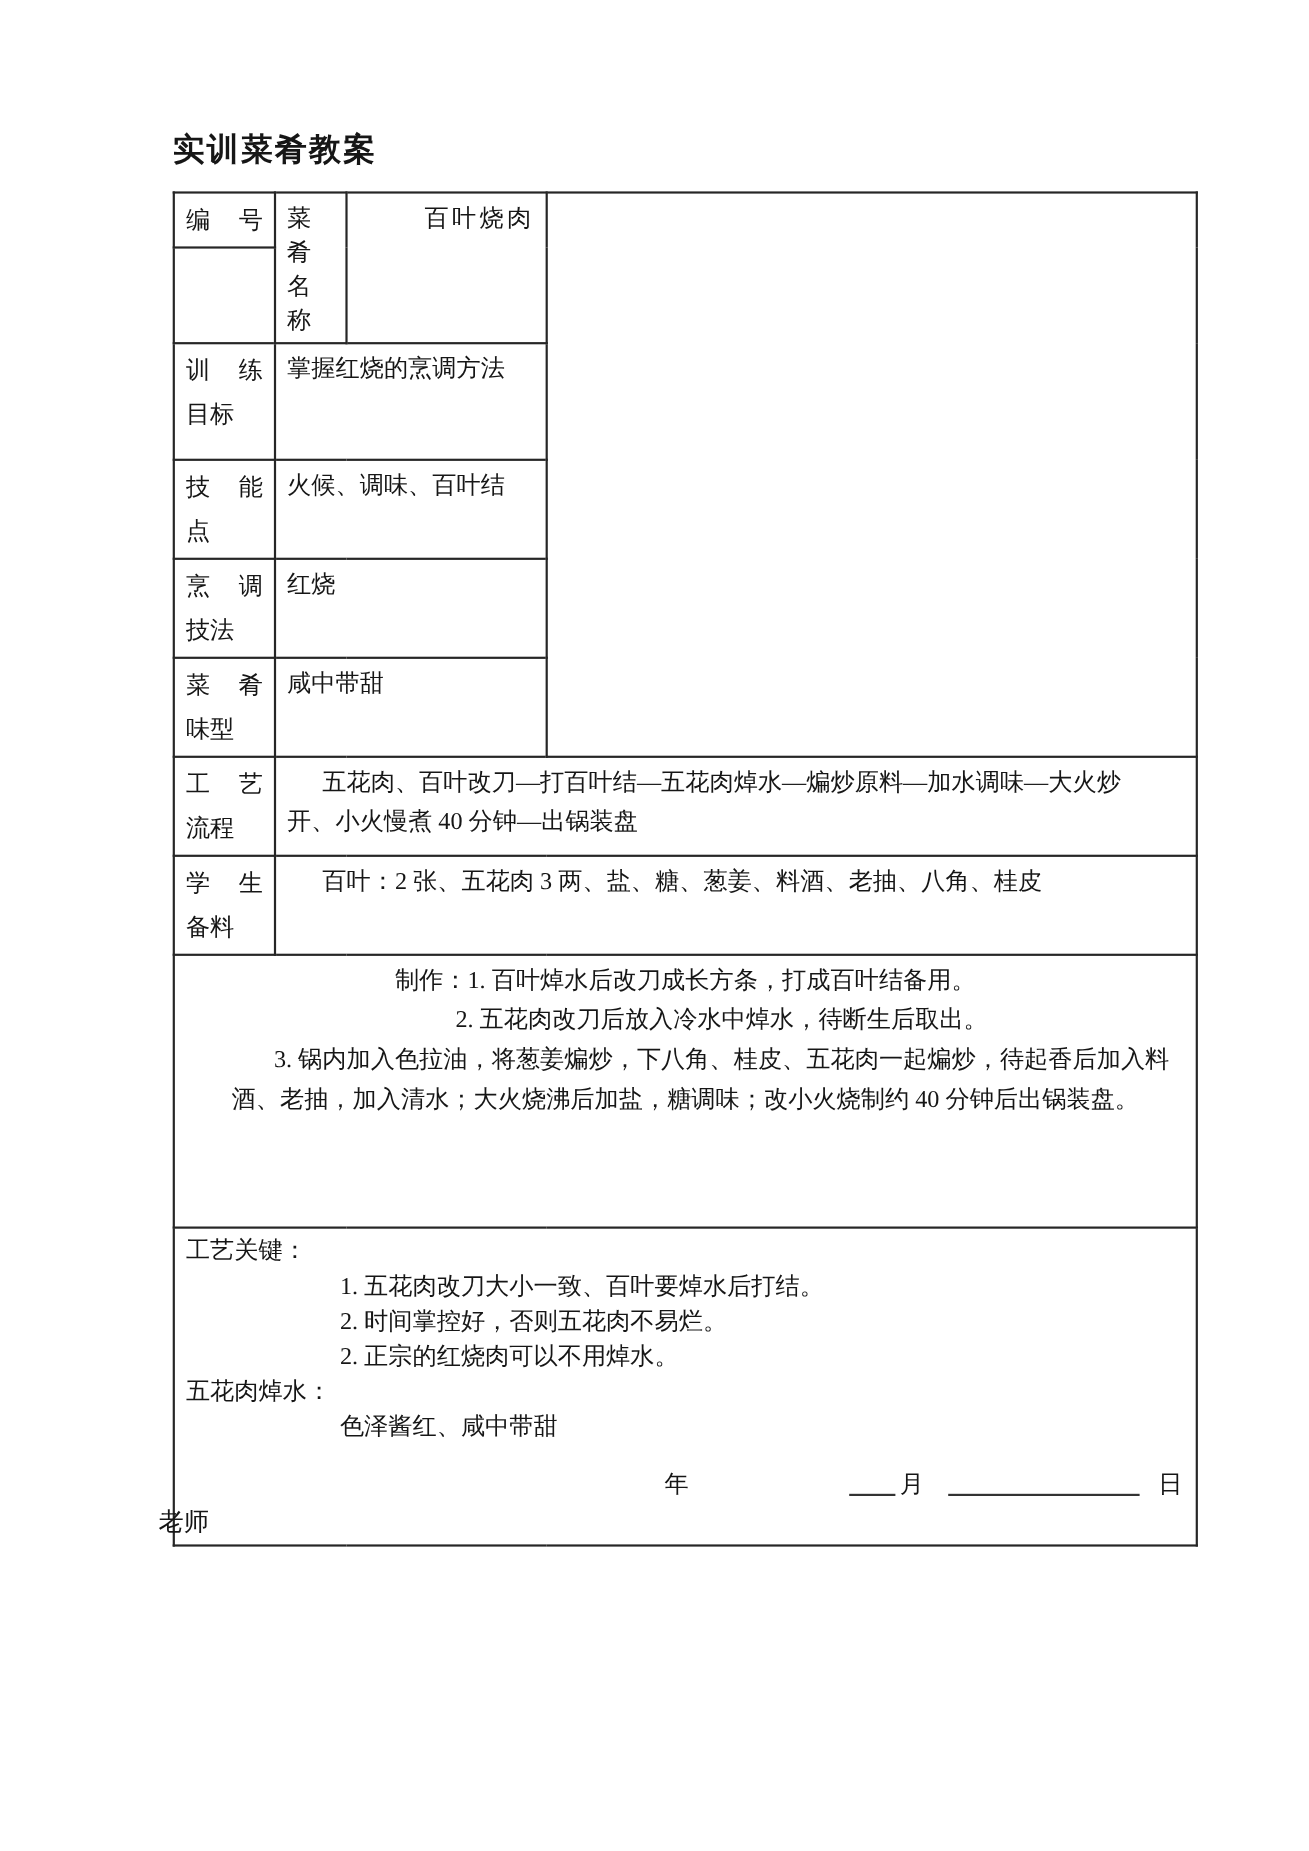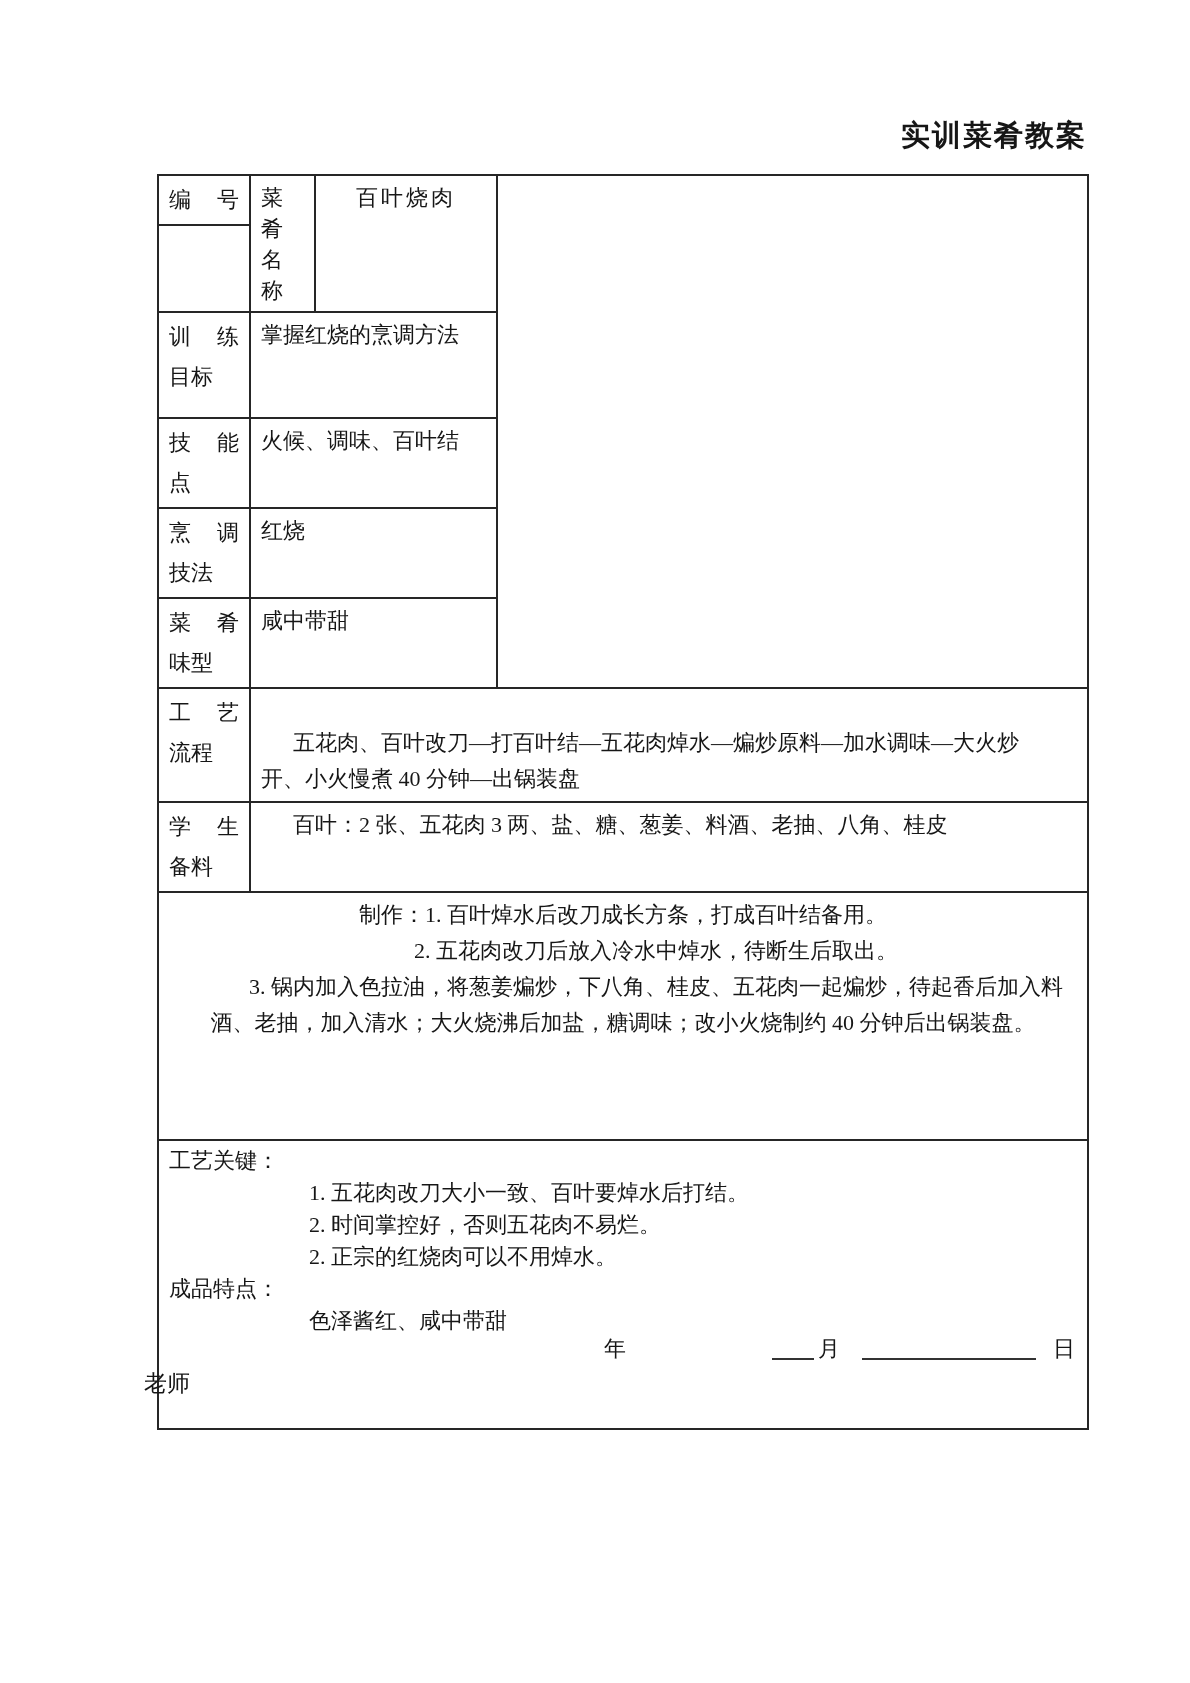--- a/index.html
+++ b/index.html
@@ -3,41 +3,41 @@
 <meta charset="utf-8">
 <style>
   html,body{margin:0;padding:0;background:#ffffff;}
   .page{
     position:relative;width:1190px;height:1683px;background:#ffffff;
     font-family:"Liberation Serif","DejaVu Serif",serif;color:#161616;
     overflow:hidden;
   }
   .doc-title{
     position:absolute;left:157px;top:116px;width:930px;
-    text-align:right;font-size:29px;font-weight:bold;letter-spacing:2px;
+    text-align:left;font-size:29px;font-weight:bold;letter-spacing:2px;
   }
   table.plan{
     position:absolute;left:157px;top:174px;width:930px;
     border-collapse:collapse;table-layout:fixed;
   }
   table.plan td{
     border:2px solid #262626;vertical-align:top;
     padding:4px 10px;font-size:22px;line-height:36px;color:#161616;
     overflow:hidden;
   }
   td.lblcell{padding:3px 10px 0 10px;}
   .spread{text-align:justify;text-align-last:justify;line-height:40px;}
   .lbl2{line-height:40px;}
   .vertname{width:24px;word-break:break-all;line-height:31px;padding-top:2px;}
   td.dishname{
-    text-align:center;padding-top:36px;
+    text-align:right;padding-top:36px;
     font-family:"Liberation Sans","DejaVu Sans",sans-serif;
     font-size:16px;letter-spacing:3px;color:#2a2a2a;line-height:20px;margin-top:28px;
   }
-  td.flowcell .flowtext{white-space:pre-line;text-indent:32px;margin-top:32px;}
+  td.flowcell .flowtext{white-space:pre-line;text-indent:32px;}
   td.prepcell .preptext{text-indent:32px;}
   .make p{margin:0;line-height:36px;}
   .make{padding-top:6px;text-align:center;}
   .make .ind{text-indent:66px;}
   .keys p{margin:0;line-height:32px;}
   .keys{padding-top:4px;}
   .keys .ind{text-indent:140px;}
   .footer-line span{position:absolute;font-size:22px;line-height:26px;}
   .blank{
     position:absolute;border-bottom:2px solid #333333;height:22px;
@@ -129,21 +129,21 @@
         <p class="ind">2. 五花肉改刀后放入冷水中焯水，待断生后取出。</p>
         <p class="ind">3. 锅内加入色拉油，将葱姜煸炒，下八角、桂皮、五花肉一起煸炒，待起香后加入料酒、老抽，加入清水；大火烧沸后加盐，糖调味；改小火烧制约 40 分钟后出锅装盘。</p>
       </td>
     </tr>
     <tr style="height:289px">
       <td colspan="4" class="keys">
         <p>工艺关键：</p>
         <p class="ind">1. 五花肉改刀大小一致、百叶要焯水后打结。</p>
         <p class="ind">2. 时间掌控好，否则五花肉不易烂。</p>
         <p class="ind">2. 正宗的红烧肉可以不用焯水。</p>
-        <p>成品特点：</p>
+        <p>五花肉焯水：</p>
         <p class="ind">色泽酱红、咸中带甜</p>
       </td>
     </tr>
   </tbody>
     </table>
 
   <div class="footer-line">
     <span style="left:604px;top:1336px">年</span>
     <span class="blank" style="left:772px;top:1336px;width:42px"></span>
     <span style="left:818px;top:1336px">月</span>

